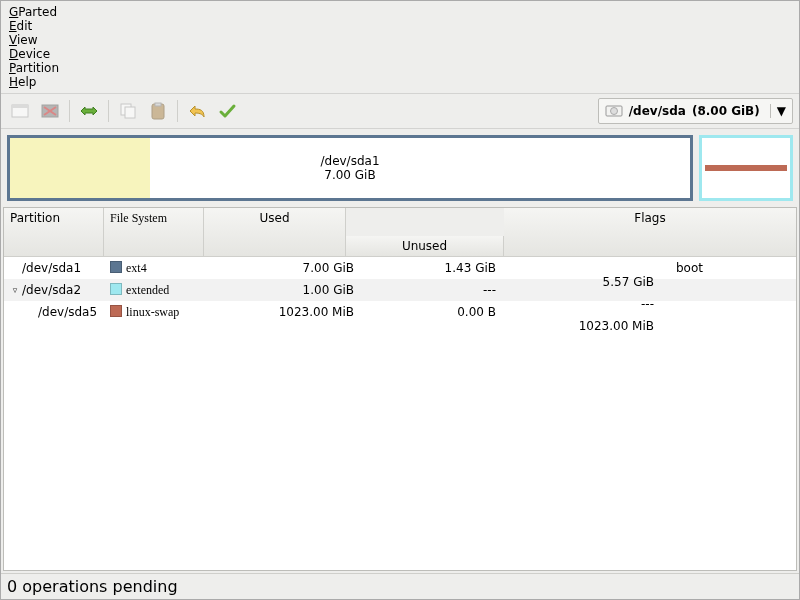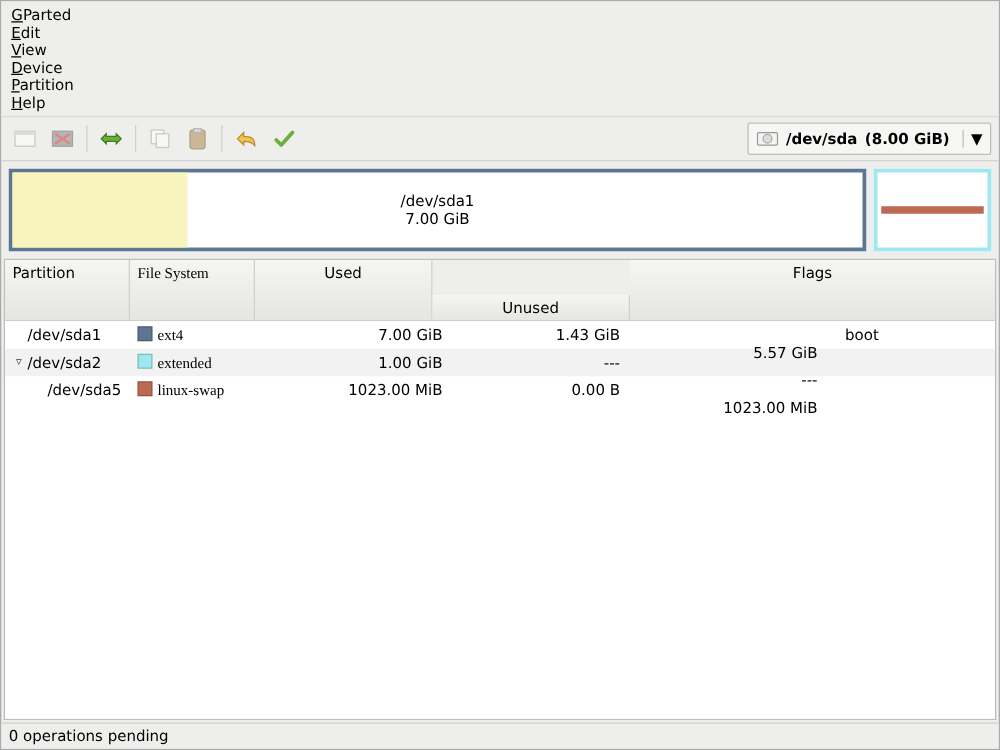--- a/index.html
+++ b/index.html
@@ -47,21 +47,21 @@
   .row.alt { background: #f2f2f2; }
   .cell { padding: 0 6px; }
   .cell.col-p { display: flex; align-items: center; gap: 2px; }
   .cell.col-fs { display: flex; gap: 4px; }
   .fs-swatch { width: 12px; height: 12px; border: 1px solid rgba(0,0,0,0.2); }
   .tri { width: 10px; display: inline-flex; justify-content: center; font-size: 9px; color: #333; }
   .cell.col-sz, .cell.col-us, .cell.col-un { text-align: right; padding-right: 16px; }
   .cell.col-fl { text-align: left; padding-left: 6px; }
   
   
-  .statusbar { border-top: 1px solid #cfcfcb; padding: 3px 6px; font-size: 12px; background: #eeeeec; }
+  .statusbar { border-top: 1px solid #cfcfcb; padding: 3px 6px; font-size: 16px; background: #eeeeec; }
 </style>
 </head>
 <body>
 
 <div class="menubar">
   <span><span class="ul">G</span>Parted</span>
   <span><span class="ul">E</span>dit</span>
   <span><span class="ul">V</span>iew</span>
   <span><span class="ul">D</span>evice</span>
   <span><span class="ul">P</span>artition</span>

